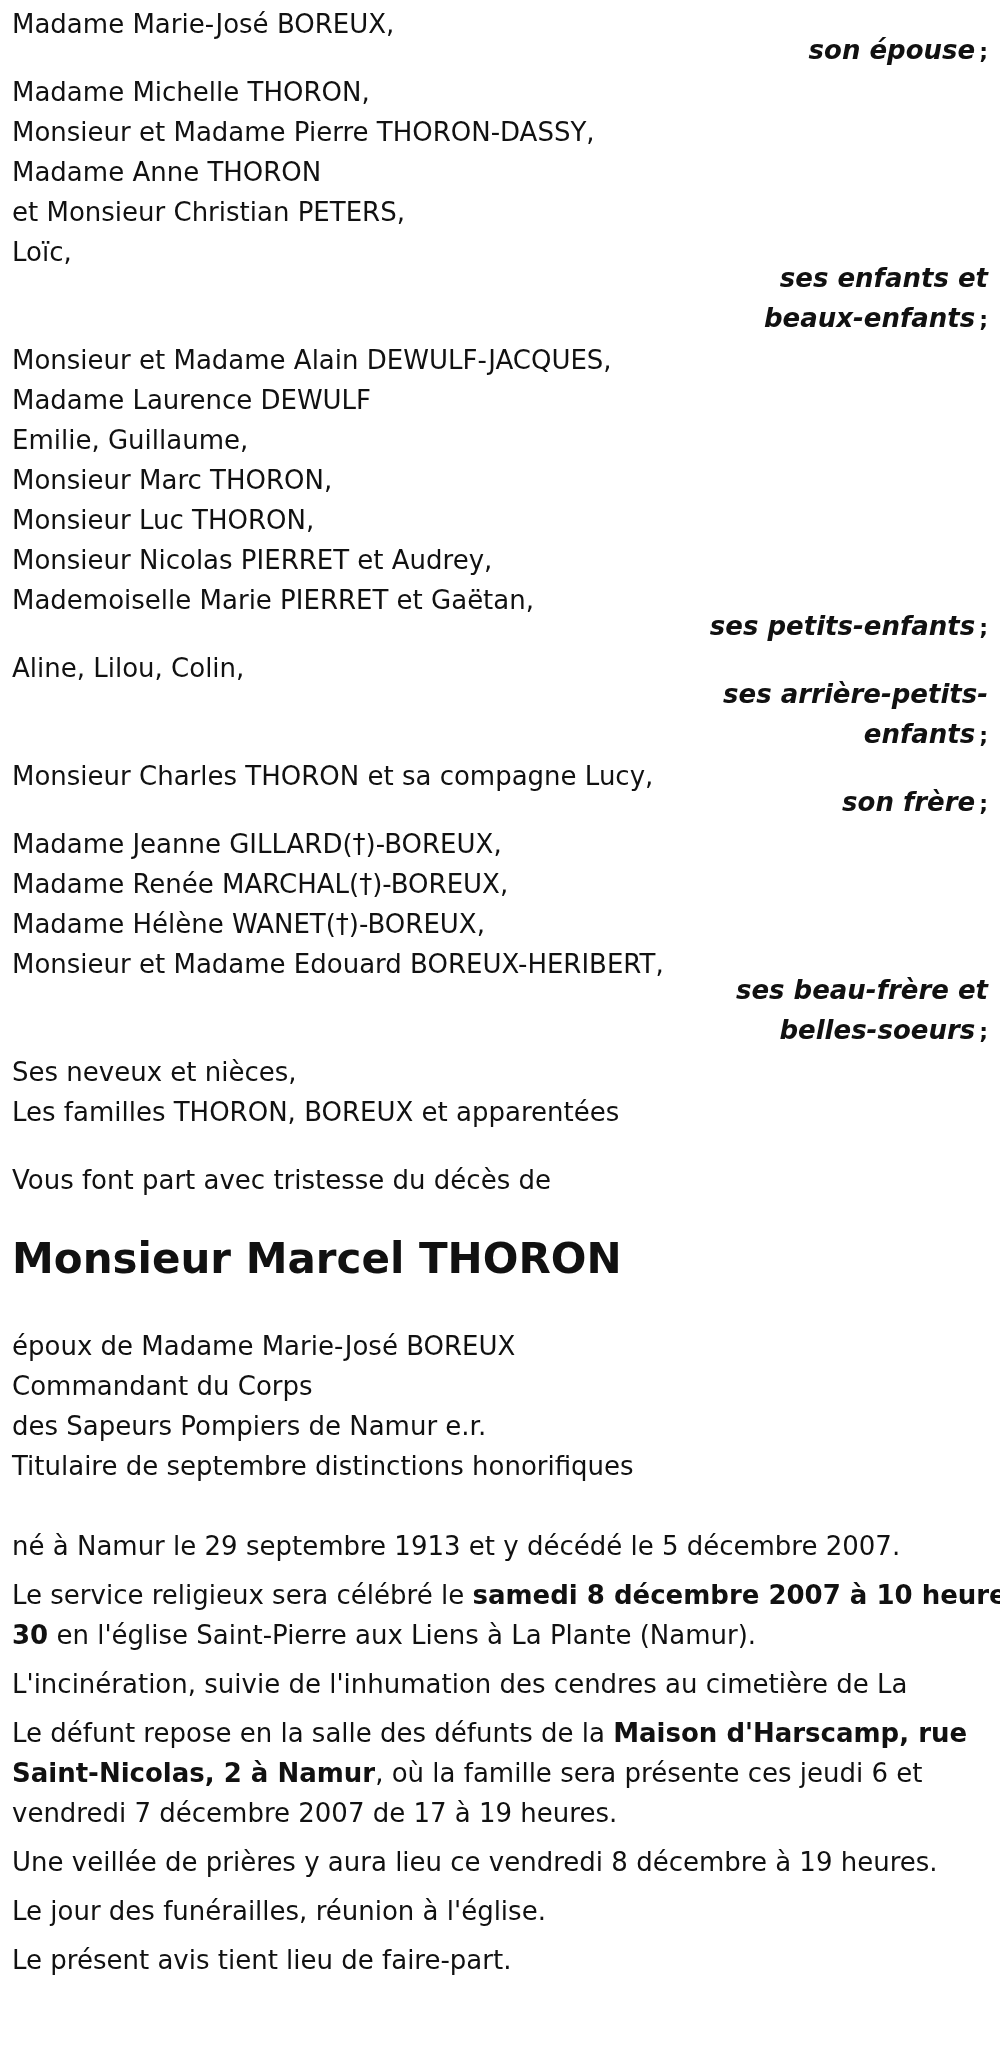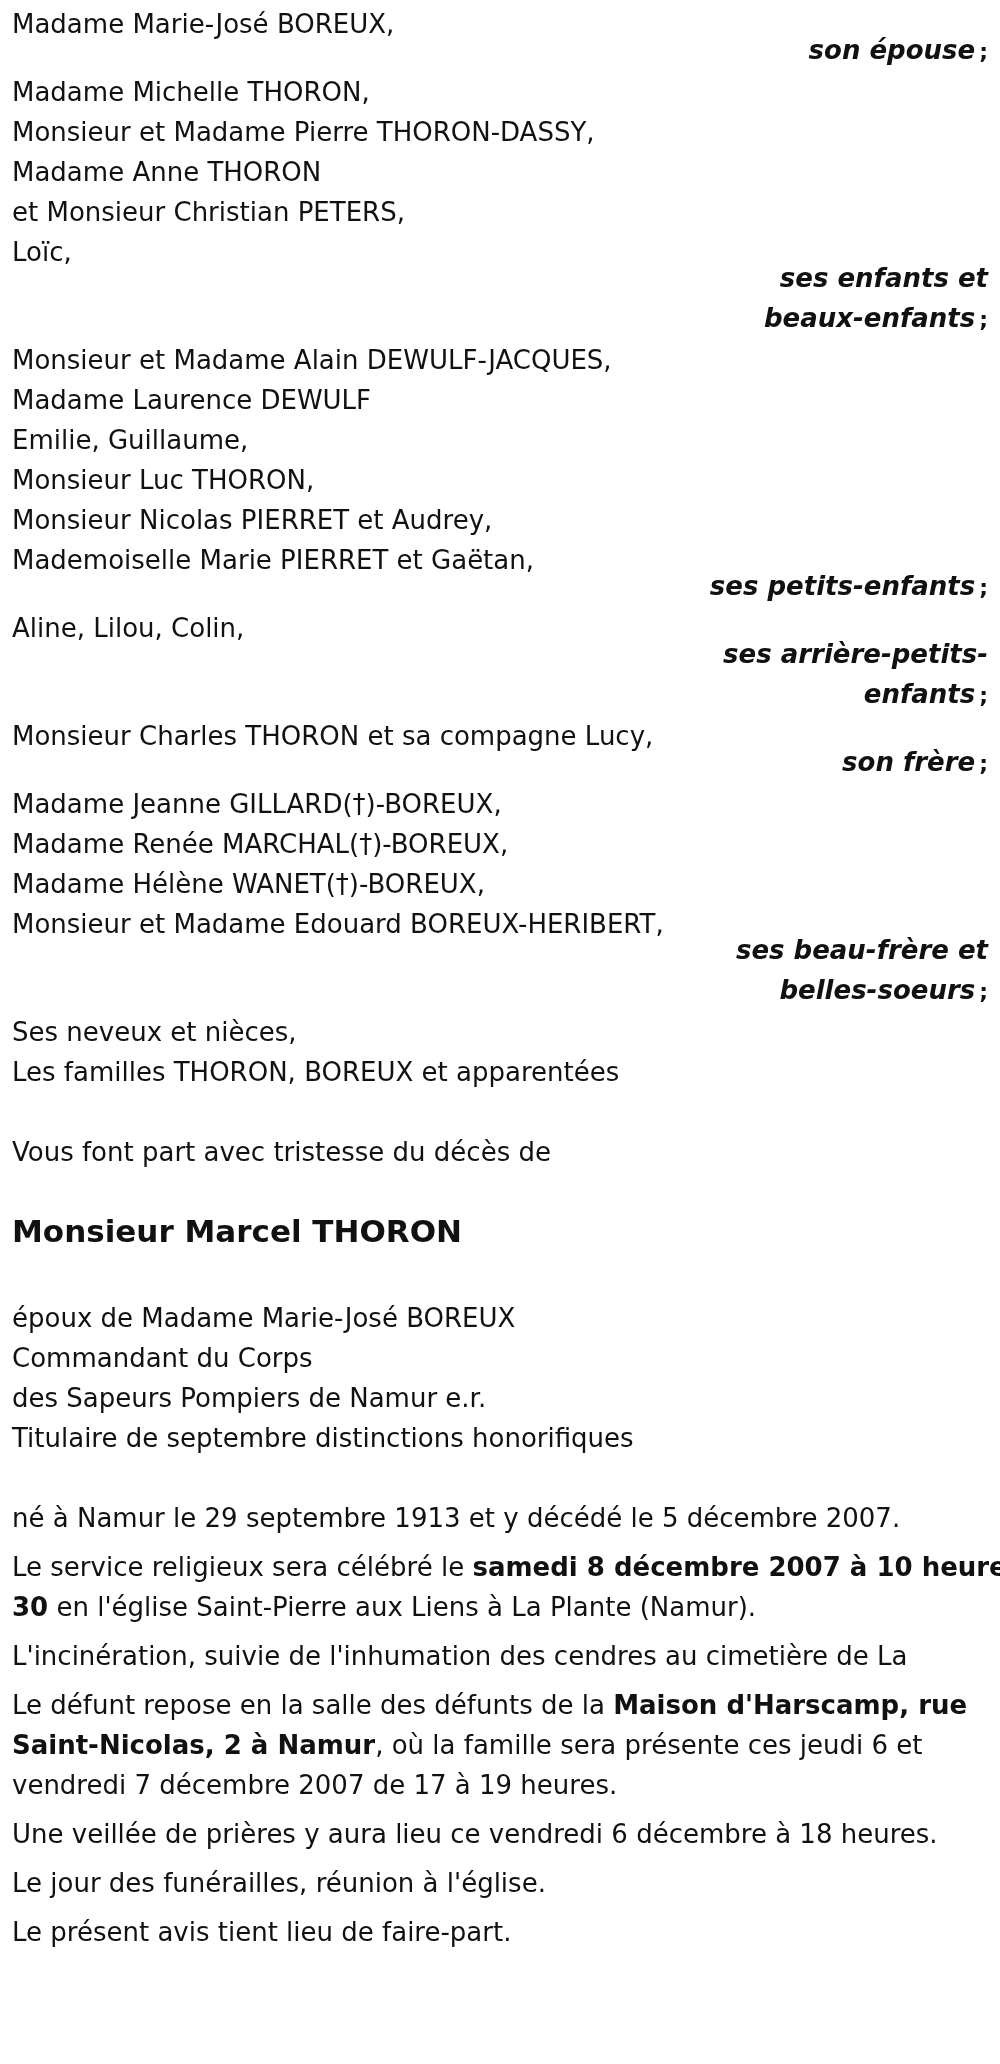--- a/index.html
+++ b/index.html
@@ -14,24 +14,24 @@
     .page { padding: 4px 12px 0 12px; box-sizing: border-box; width: 1000px; }
     .group { }
     .name-line { display: block; white-space: nowrap; }
     .relation {
       text-align: right;
       font-style: italic;
       margin-top: -14px;
     }
     .relation .rel-line { display: block; white-space: nowrap; font-weight: bold; }
     .relation .semi { font-style: normal; font-size: 22px; margin-left: 4px; }
-    .intro { margin-top: 40px; }
+    .intro { margin-top: 28px; }
     .deceased-name {
       font-weight: bold;
-      font-size: 31px;
+      font-size: 42px;
       line-height: 42px;
       margin-top: 38px;
       margin-bottom: 0;
     }
     .titles { margin-top: 46px; }
     .details { margin-top: 40px; }
     .para { margin: 0 0 9px 0; }
     .para .pline { display: block; white-space: nowrap; }
     .bold { font-weight: bold; }
   </style>
@@ -55,20 +55,21 @@
         <span class="name-line">Loïc,</span>
         <div class="relation">
           <span class="rel-line"><span>ses enfants et</span></span>
           <span class="rel-line"><span>beaux-enfants</span><span class="semi">;</span></span>
         </div>
       </div>
       <div class="group">
         <span class="name-line">Monsieur et Madame Alain DEWULF-JACQUES,</span>
         <span class="name-line">Madame Laurence DEWULF</span>
         <span class="name-line">Emilie, Guillaume,</span>
+        <span class="name-line">Monsieur Marc THORON,</span>
         <span class="name-line">Monsieur Luc THORON,</span>
         <span class="name-line">Monsieur Nicolas PIERRET et Audrey,</span>
         <span class="name-line">Mademoiselle Marie PIERRET et Gaëtan,</span>
         <div class="relation">
           <span class="rel-line"><span>ses petits-enfants</span><span class="semi">;</span></span>
         </div>
       </div>
       <div class="group">
         <span class="name-line">Aline, Lilou, Colin,</span>
         <div class="relation">
@@ -120,21 +121,21 @@
       </p>
       <p class="para">
         <span class="pline"><span>L'incinération, suivie de l'inhumation des cendres au cimetière de La</span></span>
       </p>
       <p class="para">
         <span class="pline"><span>Le défunt repose en la salle des défunts de la </span><span class="bold">Maison d'Harscamp, rue</span></span>
         <span class="pline"><span class="bold">Saint-Nicolas, 2 à Namur</span><span>, où la famille sera présente ces jeudi 6 et</span></span>
         <span class="pline"><span>vendredi 7 décembre 2007 de 17 à 19 heures.</span></span>
       </p>
       <p class="para">
-        <span class="pline"><span>Une veillée de prières y aura lieu ce vendredi 6 décembre à 18 heures.</span></span>
+        <span class="pline"><span>Une veillée de prières y aura lieu ce vendredi 8 décembre à 19 heures.</span></span>
       </p>
       <p class="para">
         <span class="pline"><span>Le jour des funérailles, réunion à l'église.</span></span>
       </p>
       <p class="para">
         <span class="pline"><span>Le présent avis tient lieu de faire-part.</span></span>
       </p>
     </section>
 
 </div>

